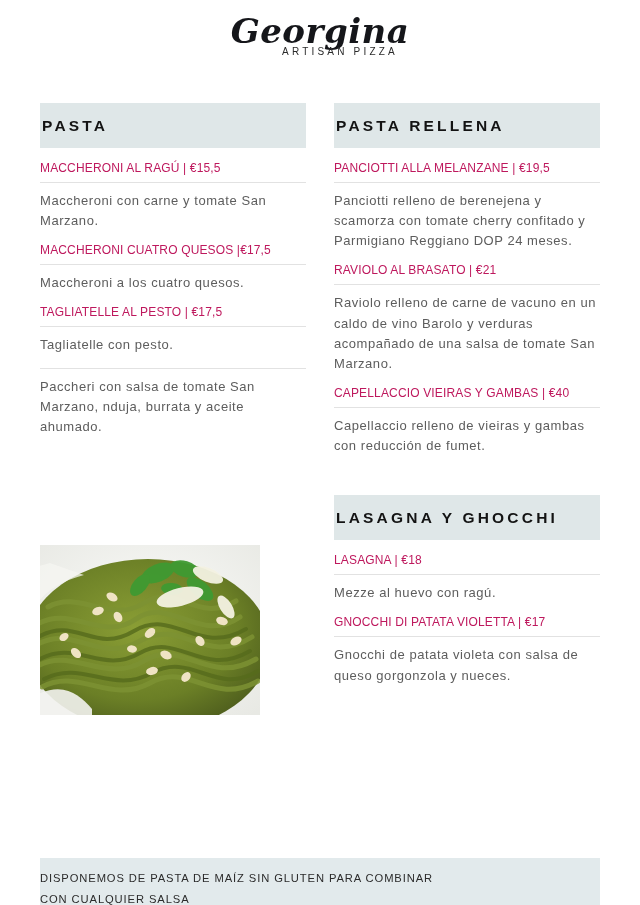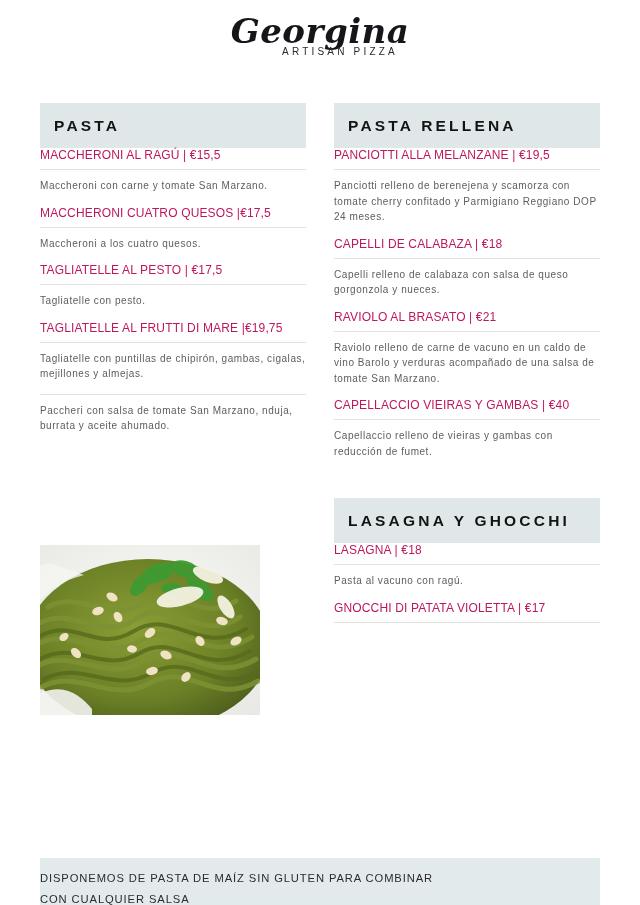--- a/index.html
+++ b/index.html
@@ -51,22 +51,22 @@
     padding: 0 40px;
   }
   .col { width: 272px; }
 
   
   .section-head {
     background: #dfe7e8;
     height: 45px;
     display: flex;
     align-items: center;
-    padding-left: 14px;
-    margin-bottom: 0;
+    padding-left: 2px;
+    margin-bottom: 13px;
   }
   .section-head-title {
     font-size: 15.5px;
     font-weight: 700;
     letter-spacing: 3.2px;
     color: #131313;
   }
   .section-spacer { height: 27px; }
 
   
@@ -77,21 +77,21 @@
     letter-spacing: 0.15px;
     color: #be185d;
     padding-bottom: 7px;
     white-space: nowrap;
   }
   .item-rule {
     border-bottom: 1px solid #e2e2e2;
     margin-bottom: 8px;
   }
   .item-desc {
-    font-size: 10px;
+    font-size: 13px;
     line-height: 1.55;
     letter-spacing: 0.55px;
     color: #5d5d5d;
     padding-bottom: 12px;
   }
 
   
   .photo-wrap {
     position: absolute;
     left: 40px;
@@ -148,65 +148,56 @@
         <div class="item-name">MACCHERONI CUATRO QUESOS |€17,5</div>
         <div class="item-rule"></div>
         <div class="item-desc">Maccheroni a los cuatro quesos.</div>
       </div>
       <div class="item">
         <div class="item-name">TAGLIATELLE AL PESTO | €17,5</div>
         <div class="item-rule"></div>
         <div class="item-desc">Tagliatelle con pesto.</div>
       </div>
       <div class="item">
-        <div class="item-name">TAGLIATELLE AL FRUTTI DI MARE |€19,75</div>
-        <div class="item-rule"></div>
-        <div class="item-desc">Tagliatelle con puntillas de chipirón, gambas, cigalas, mejillones y almejas.</div>
-      </div>
-      <div class="item">
         <div class="item-rule"></div>
         <div class="item-desc">Paccheri con salsa de tomate San Marzano, nduja, burrata y aceite ahumado.</div>
       </div>
     </div>
   <div class="col" id="right-col">
       <div class="section-head">
         <div class="section-head-title">PASTA RELLENA</div>
       </div>
       <div class="item">
         <div class="item-name">PANCIOTTI ALLA MELANZANE | €19,5</div>
         <div class="item-rule"></div>
         <div class="item-desc">Panciotti relleno de berenejena y scamorza con tomate cherry confitado y Parmigiano Reggiano DOP 24 meses.</div>
       </div>
       <div class="item">
-        <div class="item-name">CAPELLI DE CALABAZA | €18</div>
-        <div class="item-rule"></div>
-        <div class="item-desc">Capelli relleno de calabaza con salsa de queso gorgonzola y nueces.</div>
-      </div>
-      <div class="item">
         <div class="item-name">RAVIOLO AL BRASATO | €21</div>
         <div class="item-rule"></div>
         <div class="item-desc">Raviolo relleno de carne de vacuno en un caldo de vino Barolo y verduras acompañado de una salsa de tomate San Marzano.</div>
       </div>
       <div class="item">
         <div class="item-name">CAPELLACCIO VIEIRAS Y GAMBAS | €40</div>
         <div class="item-rule"></div>
         <div class="item-desc">Capellaccio relleno de vieiras y gambas con reducción de fumet.</div>
       </div>
       <div class="section-spacer"></div>
       <div class="section-head">
         <div class="section-head-title">LASAGNA Y GHOCCHI</div>
       </div>
       <div class="item">
         <div class="item-name">LASAGNA | €18</div>
         <div class="item-rule"></div>
-        <div class="item-desc">Pasta al vacuno con ragú.</div>
+        <div class="item-desc">Mezze al huevo con ragú.</div>
       </div>
       <div class="item">
         <div class="item-name">GNOCCHI DI PATATA VIOLETTA | €17</div>
         <div class="item-rule"></div>
+        <div class="item-desc">Gnocchi de patata violeta con salsa de queso gorgonzola y nueces.</div>
       </div>
     </div>
 </div>
 
 <div class="photo-wrap">
   <svg class="photo" viewBox="0 0 220 170" preserveAspectRatio="xMidYMid slice">
     <defs>
       <radialGradient id="plateG" cx="50%" cy="45%" r="72%">
         <stop offset="0%" stop-color="#fbfbf9"></stop>
         <stop offset="100%" stop-color="#e8e9e4"></stop>

